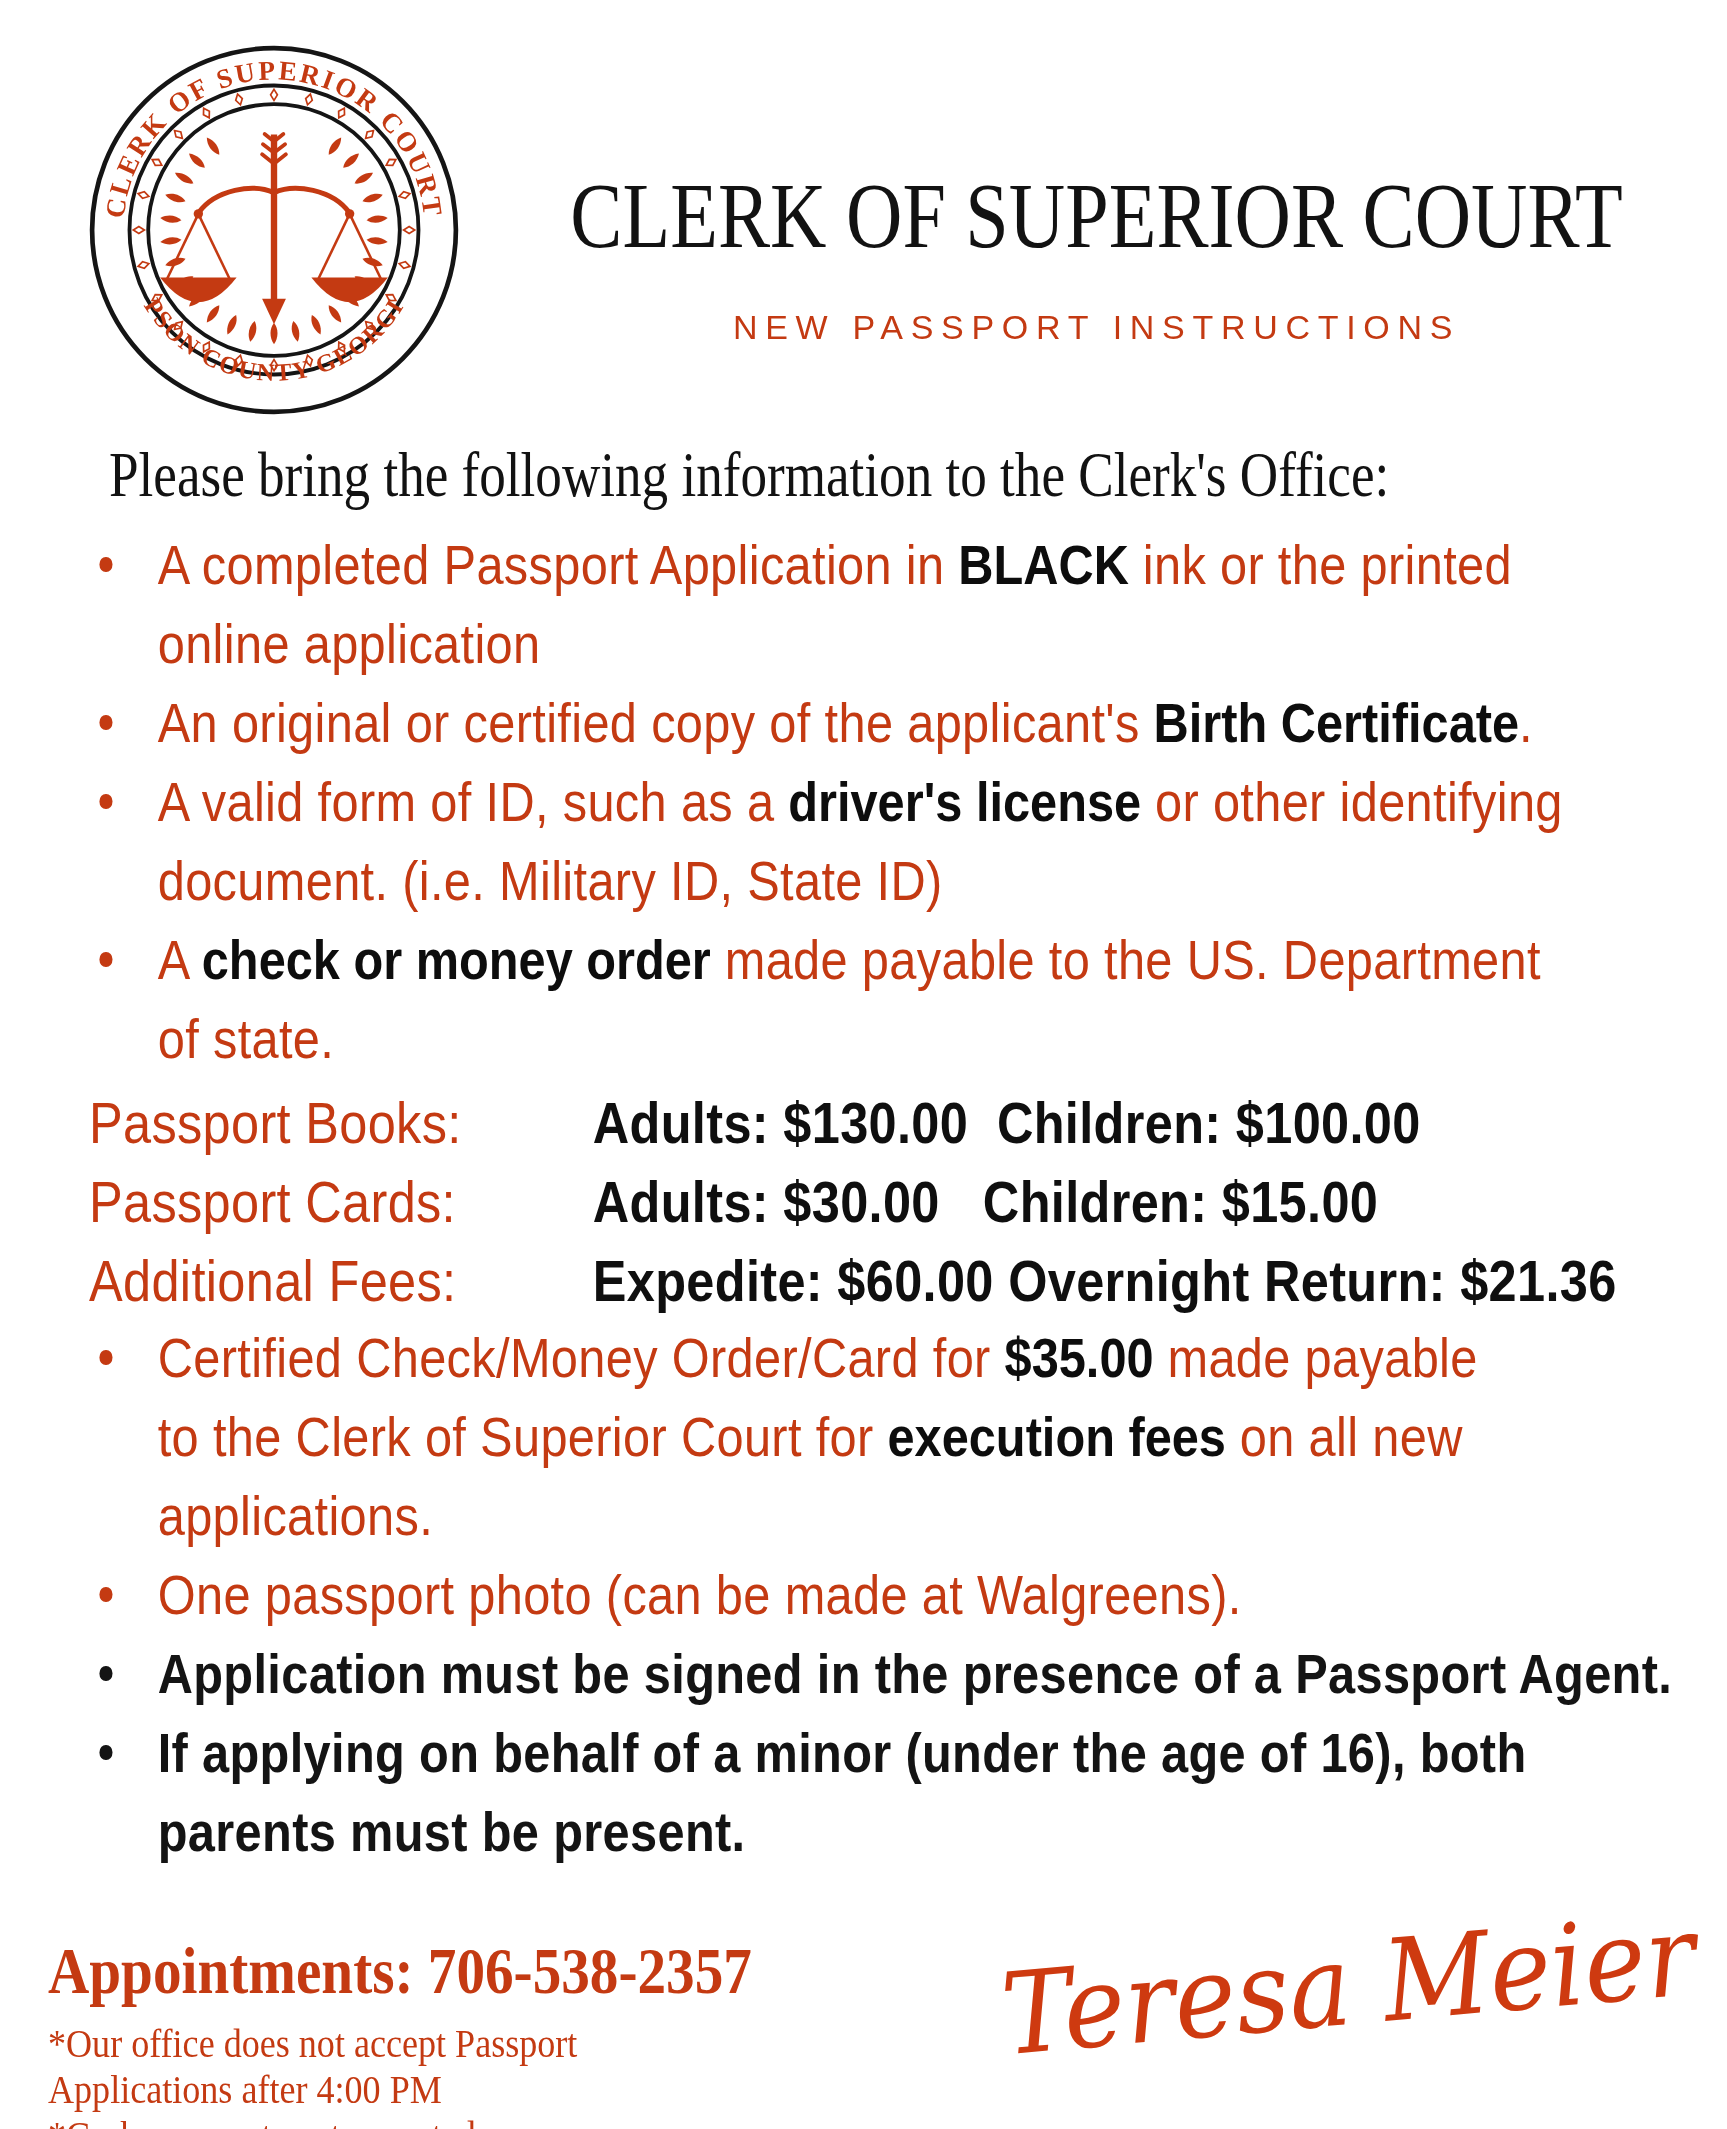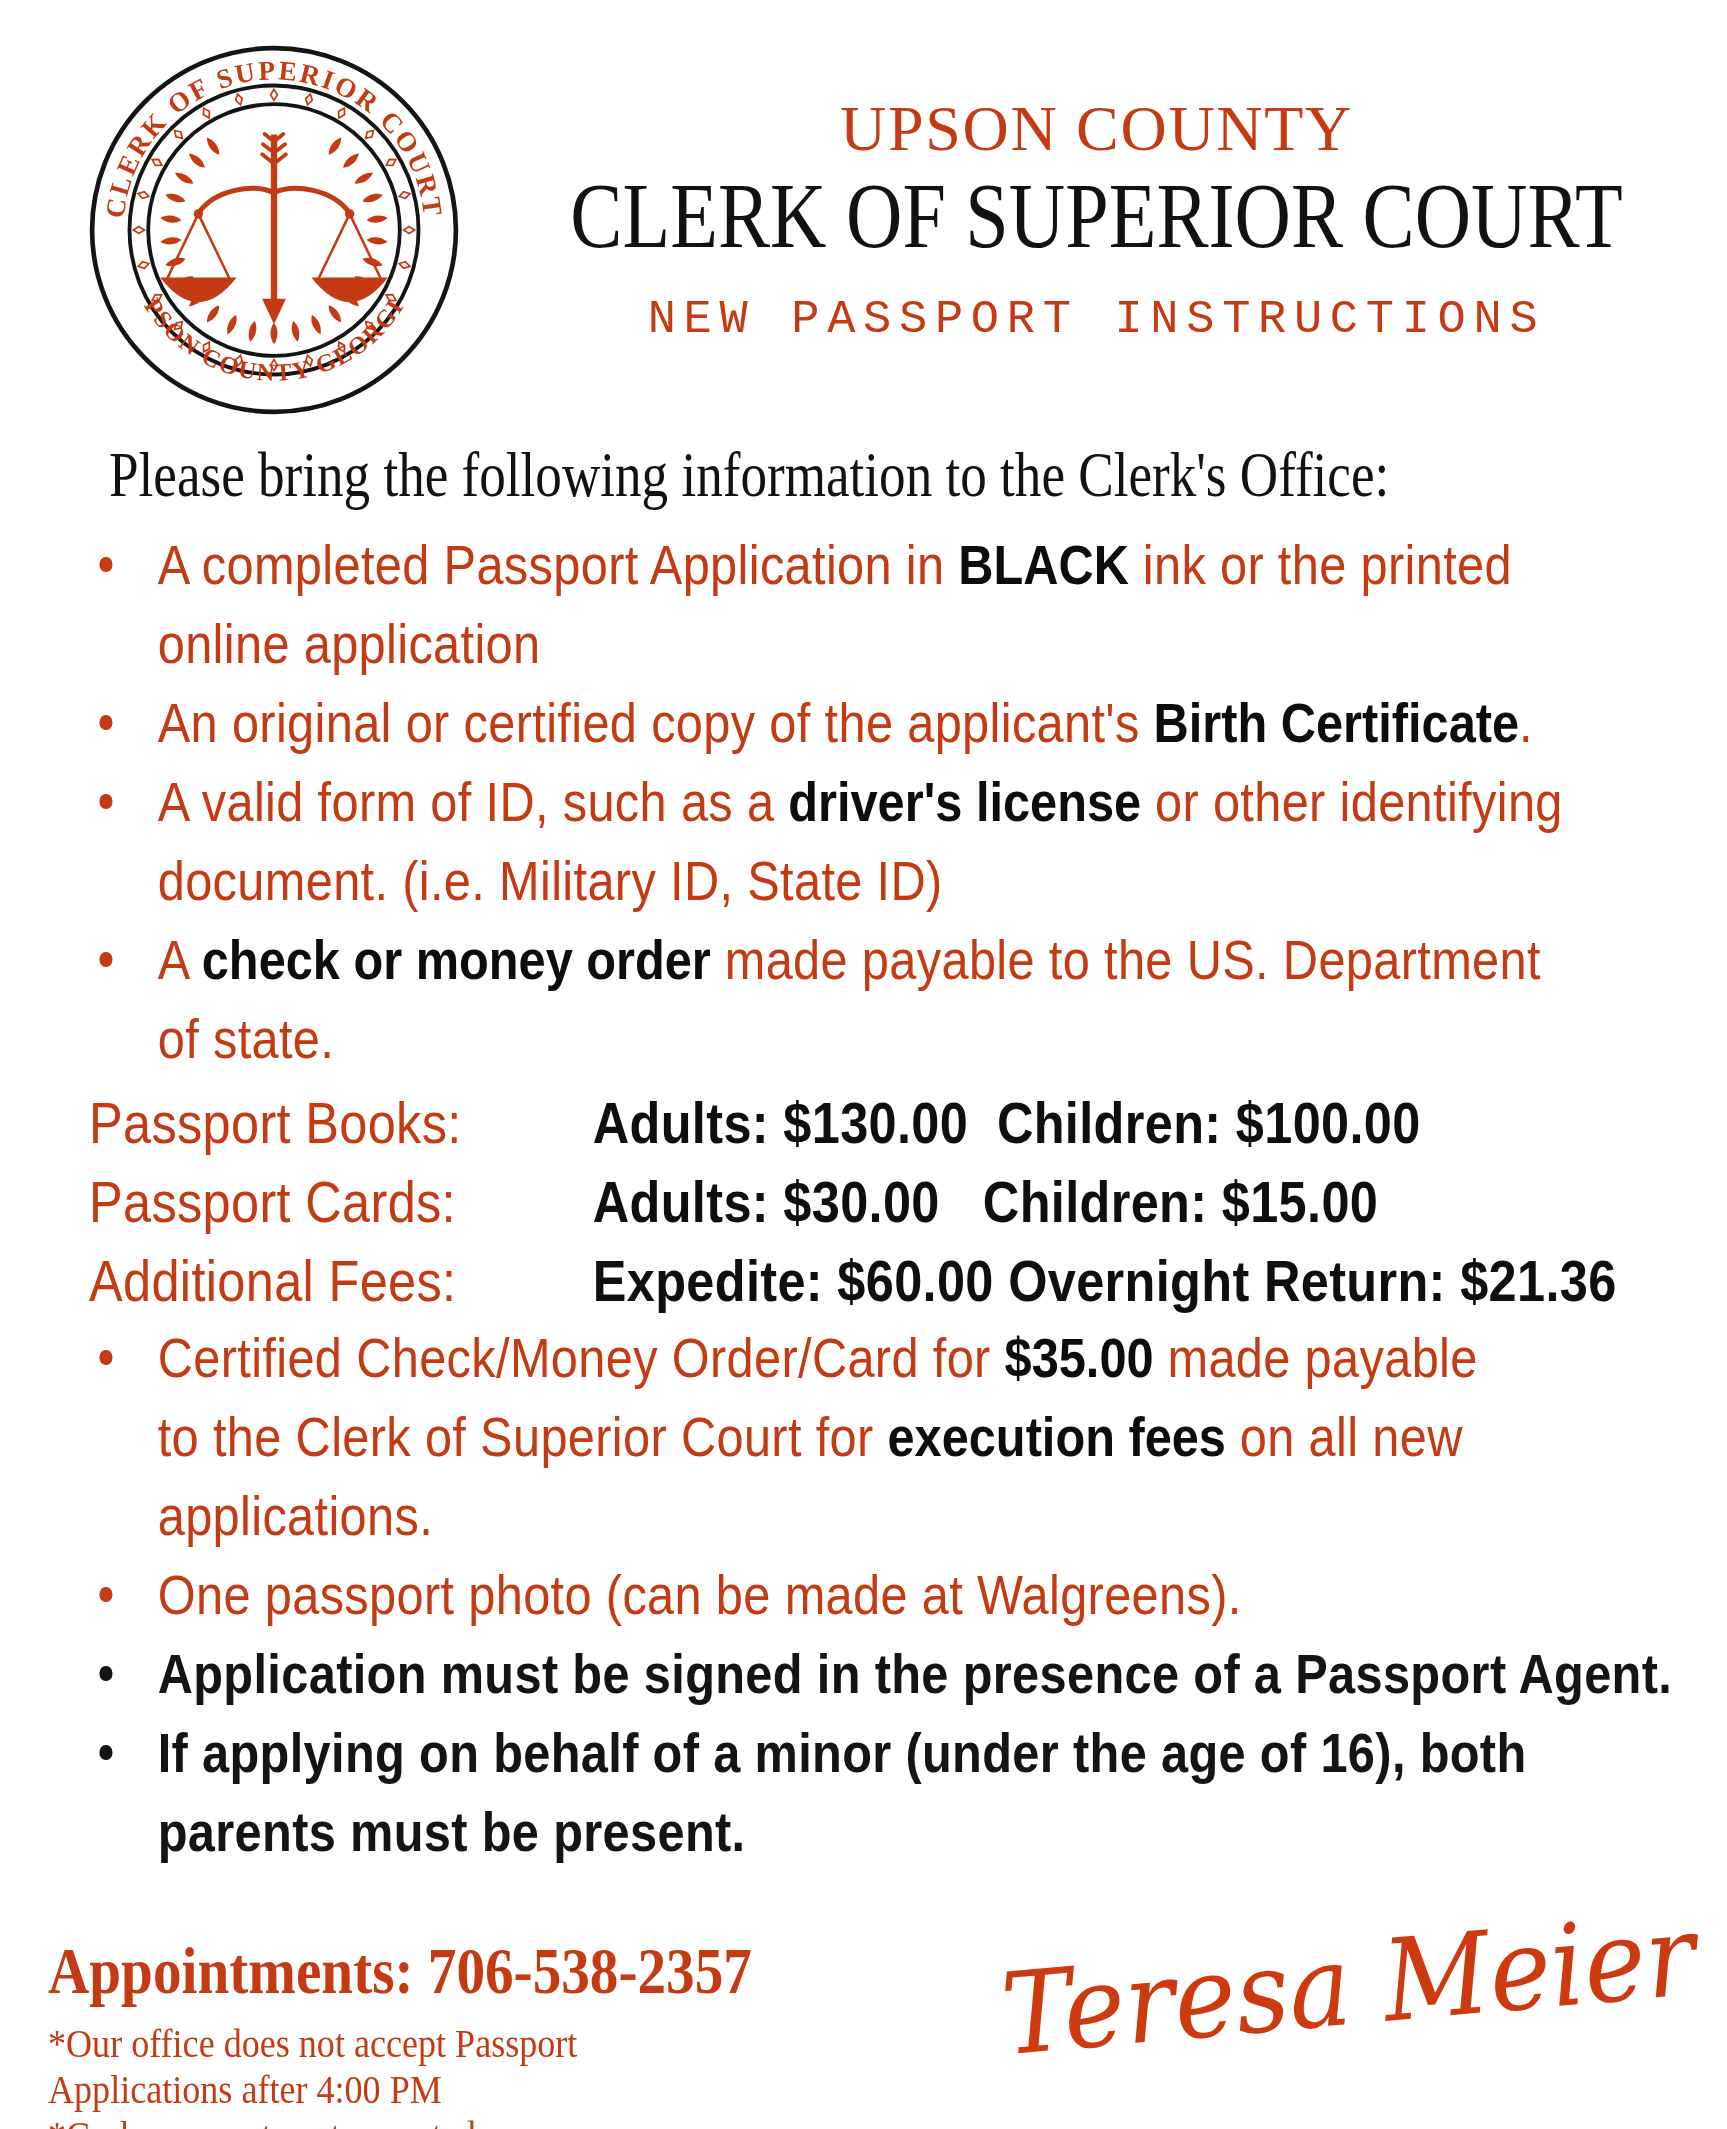--- a/index.html
+++ b/index.html
@@ -15,21 +15,21 @@
   .seal svg{width:100%;height:100%;display:block;}
   .seal .ring{stroke:#151515;fill:none;}
   .seal .red-f{fill:var(--red);}
   .seal .red-s{stroke:var(--red);fill:none;}
   .seal text{font-family:"Liberation Serif",serif;font-weight:700;fill:var(--red);}
 
   .hdr{left:466px;top:0;width:1261px;height:383px;}
   .hdr > div{position:absolute;left:0;right:0;text-align:center;line-height:1;white-space:nowrap;}
   .county{top:97px;font-family:"Liberation Serif",serif;font-weight:500;font-size:64px;color:var(--red);letter-spacing:1.7px;}
   .office{top:169px;font-family:"Liberation Serif",serif;font-weight:500;font-size:93px;color:var(--ink);transform:scaleX(.84);transform-origin:50% 0;}
-  .subtitle{top:296px;font-size:47px;font-weight:500;color:var(--red);letter-spacing:7.7px;font-family:Liberation Mono, monospace;}
+  .subtitle{top:310px;font-size:34px;font-weight:500;color:var(--red);letter-spacing:7.7px;}
 
   .intro{left:109px;top:443px;font-family:"Liberation Serif",serif;font-weight:500;font-size:64px;line-height:1;color:var(--ink);white-space:nowrap;transform:scaleX(.83);transform-origin:0 0;}
 
   
   .list{left:89px;width:1831px;transform:scaleX(.87);transform-origin:0 0;list-style:none;margin:0;padding:0;}
   .list1{top:525px;}
   .list2{top:1318px;}
   .bullet{position:relative;padding-left:79px;font-size:56px;line-height:79px;letter-spacing:0.4px;color:var(--red);white-space:pre-wrap;}
   .bullet .dot{position:absolute;left:12px;top:32px;width:14.5px;height:14.5px;border-radius:50%;background:var(--red);}
   .bullet.black{color:#141414;font-weight:600;}
@@ -154,21 +154,20 @@
           <line x1="618" y1="402" x2="692" y2="556"></line>
       </g>
 
       <path class="red-f" d="M172,552 L352,552 Q262,668 172,552 Z"></path>
       <path class="red-f" d="M528,552 L708,552 Q618,668 528,552 Z"></path>
     </g>
   </svg>
 </div>
 
 <div class="abs hdr">
-  <div class="county">UPSON COUNTY</div>
   <div class="office">CLERK OF SUPERIOR COURT</div>
   <div class="subtitle">NEW PASSPORT INSTRUCTIONS</div>
 </div>
 
 <div class="abs intro">Please bring the following information to the Clerk's Office:</div>
 
 <ul class="abs list list1">
     <li class="bullet"><span class="dot"></span><span><span>A completed Passport Application in </span><span class="em">BLACK</span><span> ink or the printed
 online application</span></span></li>
     <li class="bullet"><span class="dot"></span><span><span>An original or certified copy of the applicant's </span><span class="em">Birth Certificate</span><span>.</span></span></li>

